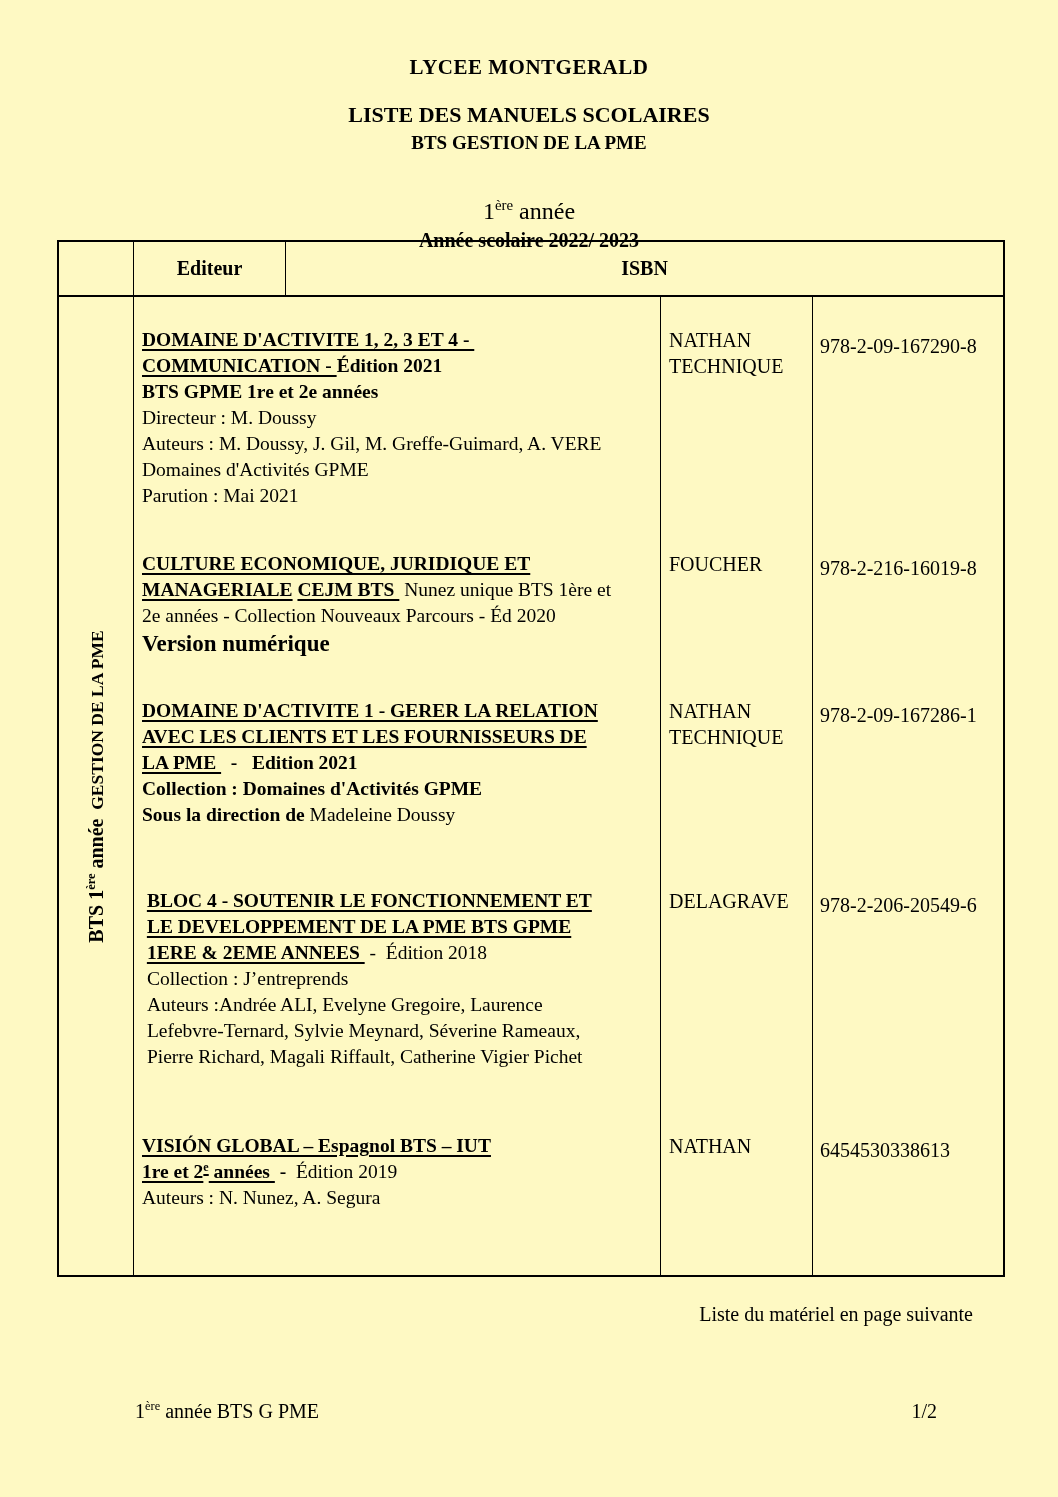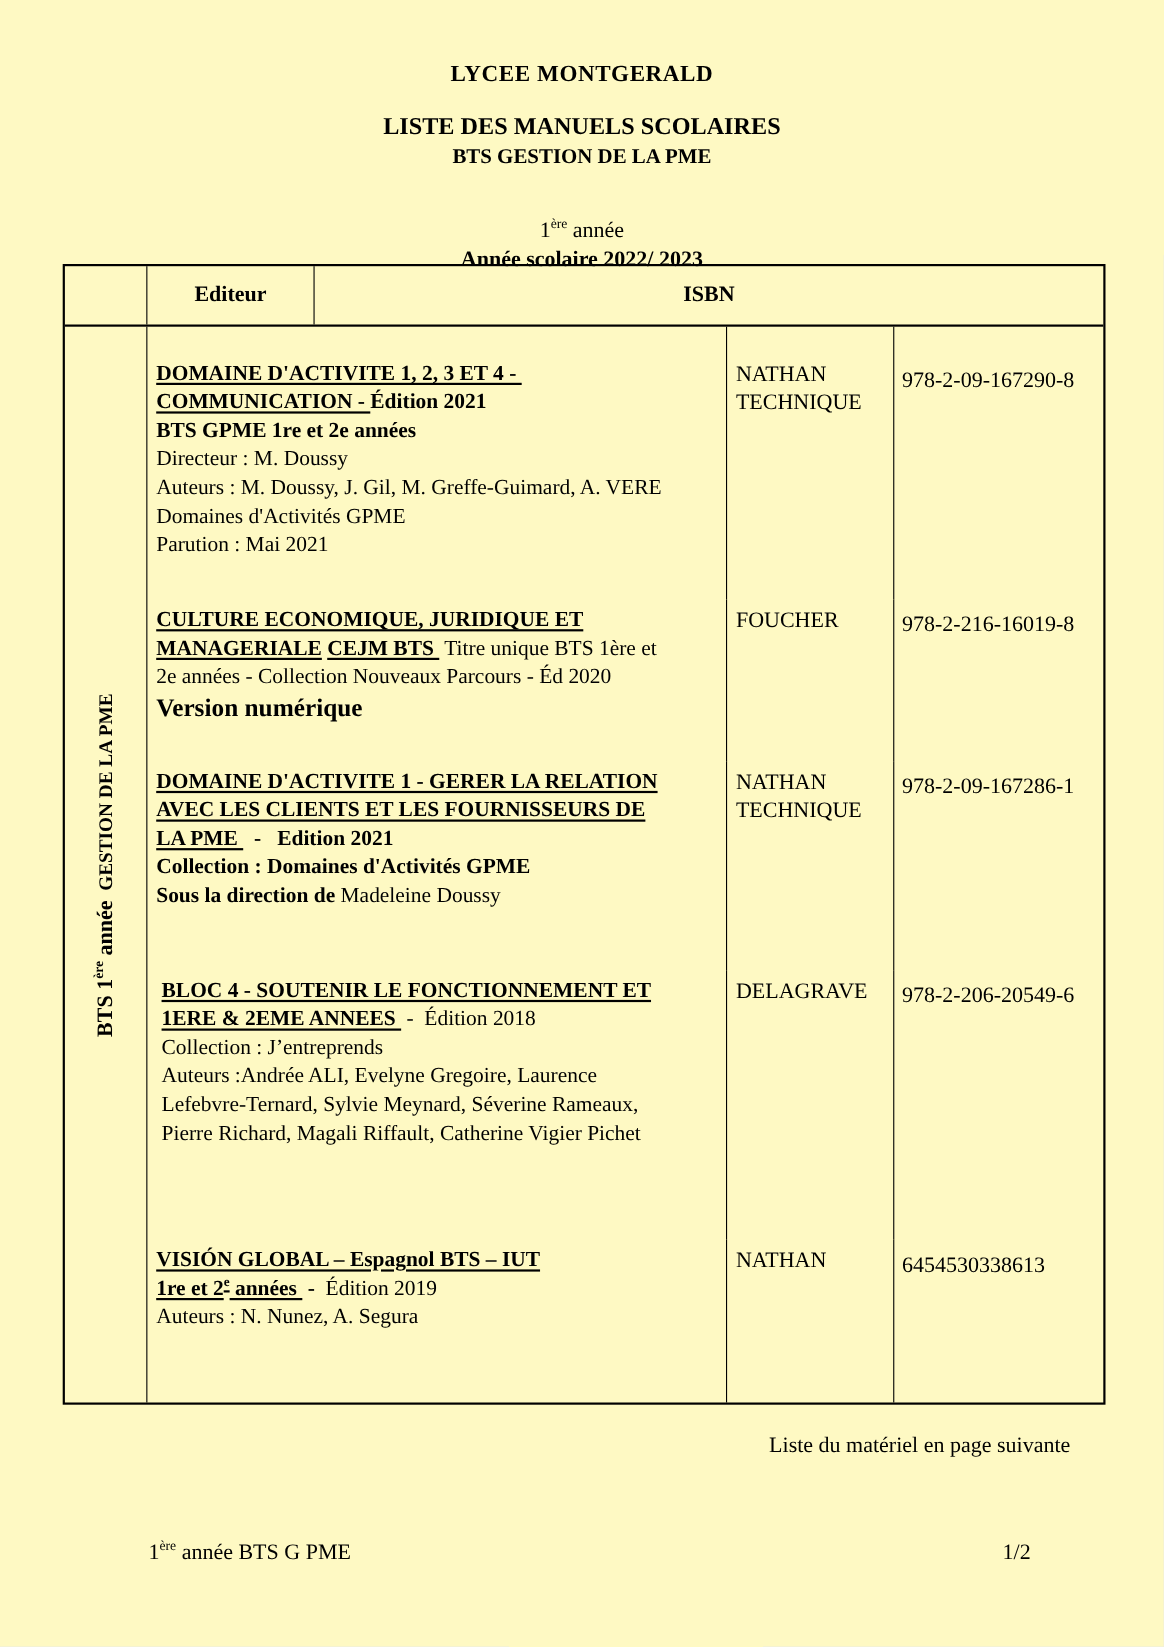--- a/index.html
+++ b/index.html
@@ -10,21 +10,21 @@
     font-family:"Liberation Serif","DejaVu Serif",serif;
     color:#000;
     margin:0 auto;
     overflow:hidden;
   }
   
   .doc-header{padding-top:55px;text-align:center;}
   .doc-school{font-size:21px;font-weight:bold;margin-bottom:22px;letter-spacing:.5px;}
   .doc-title{font-size:22px;font-weight:bold;margin-bottom:4px;}
   .doc-subtitle{font-size:19px;font-weight:bold;margin-bottom:5px;}
-  .doc-annee{font-size:20px;margin-bottom:4px;margin-top:44px;}
+  .doc-annee{font-size:24px;margin-bottom:4px;margin-top:44px;}
   .doc-year{font-size:20px;font-weight:bold;}
   sup,.sup{font-size:0.62em;vertical-align:super;line-height:0;}
   
   .book-table{
     position:absolute;top:240px;left:57px;width:948px;
     border:2px solid #000;box-sizing:border-box;
   }
   .thead{display:flex;height:53px;border-bottom:2px solid #000;}
   .th{box-sizing:border-box;display:flex;flex-direction:column;align-items:center;justify-content:center;}
   .col0{width:75px;border-right:1.5px solid #000;}
@@ -94,41 +94,42 @@
               <div class="line"><span class="seg">Auteurs : M. Doussy, J. Gil, M. Greffe-Guimard, A. VERE</span></div>
               <div class="line"><span class="seg">Domaines d'Activités GPME</span></div>
               <div class="line"><span class="seg">Parution : Mai 2021</span></div>
             </div>
             <div class="bc editeur">NATHAN TECHNIQUE</div>
             <div class="bc isbn">978-2-09-167290-8</div>
           </div>
           <div class="book-row">
             <div class="bc ouvrage">
               <div class="line"><span class="seg b u">CULTURE ECONOMIQUE, JURIDIQUE ET</span></div>
-              <div class="line"><span class="seg b u">MANAGERIALE</span><span class="seg"> </span><span class="seg b u">CEJM BTS </span><span class="seg"> Titre unique BTS 1ère et</span></div>
+              <div class="line"><span class="seg b u">MANAGERIALE</span><span class="seg"> </span><span class="seg b u">CEJM BTS </span><span class="seg"> Nunez unique BTS 1ère et</span></div>
               <div class="line"><span class="seg">2e années - Collection Nouveaux Parcours - Éd 2020</span></div>
               <div class="line"><span class="seg b big">Version numérique</span></div>
             </div>
             <div class="bc editeur">FOUCHER</div>
             <div class="bc isbn">978-2-216-16019-8</div>
           </div>
           <div class="book-row">
             <div class="bc ouvrage">
               <div class="line"><span class="seg b u">DOMAINE D'ACTIVITE 1 - GERER LA RELATION</span></div>
               <div class="line"><span class="seg b u">AVEC LES CLIENTS ET LES FOURNISSEURS DE</span></div>
               <div class="line"><span class="seg b u">LA PME </span><span class="seg b">  -   Edition 2021</span></div>
               <div class="line"><span class="seg b">Collection : Domaines d'Activités GPME</span></div>
               <div class="line"><span class="seg b">Sous la direction de </span><span class="seg">Madeleine Doussy</span></div>
             </div>
             <div class="bc editeur">NATHAN TECHNIQUE</div>
             <div class="bc isbn">978-2-09-167286-1</div>
           </div>
           <div class="book-row">
             <div class="bc ouvrage">
               <div class="line"><span class="seg"> </span><span class="seg b u">BLOC 4 - SOUTENIR LE FONCTIONNEMENT ET</span></div>
+              <div class="line"><span class="seg"> </span><span class="seg b u">LE DEVELOPPEMENT DE LA PME BTS GPME</span></div>
               <div class="line"><span class="seg"> </span><span class="seg b u">1ERE &amp; 2EME ANNEES </span><span class="seg"> -  Édition 2018</span></div>
               <div class="line"><span class="seg"> Collection : J’entreprends</span></div>
               <div class="line"><span class="seg"> Auteurs :Andrée ALI, Evelyne Gregoire, Laurence</span></div>
               <div class="line"><span class="seg"> Lefebvre-Ternard, Sylvie Meynard, Séverine Rameaux,</span></div>
               <div class="line"><span class="seg"> Pierre Richard, Magali Riffault, Catherine Vigier Pichet</span></div>
             </div>
             <div class="bc editeur">DELAGRAVE</div>
             <div class="bc isbn">978-2-206-20549-6</div>
           </div>
           <div class="book-row">

